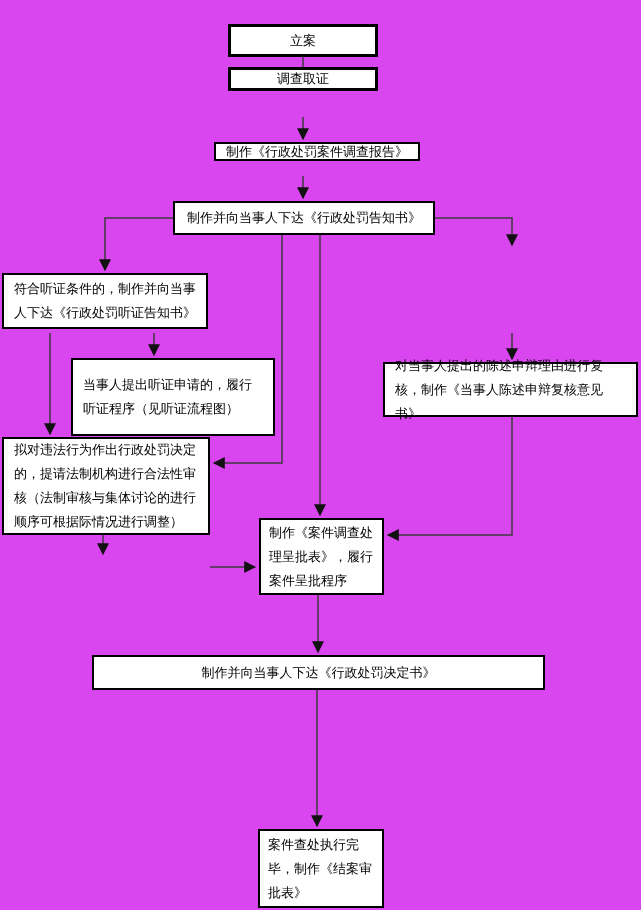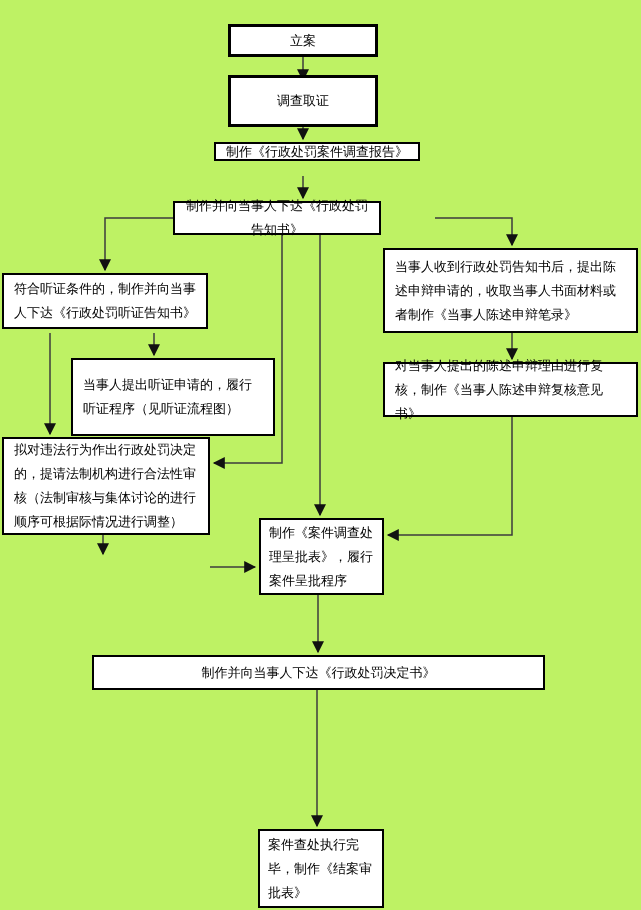--- a/index.html
+++ b/index.html
@@ -1,19 +1,19 @@
 <!DOCTYPE html>
 <html><head>
 <meta charset="utf-8">
 <style>
   html,body { margin:0; padding:0; background:#ffffff; }
   .stage {
     position:relative;
     width:641px; height:910px;
-    background:#bef264;
+    background:#d946ef;
     font-family:"DejaVu Sans", sans-serif;
     color:#000000;
     overflow:hidden;
   }
   svg.connectors {
     position:absolute; left:0; top:0; z-index:1;
   }
   .node {
     position:absolute;
     box-sizing:border-box;
@@ -59,39 +59,36 @@
       <path d="M210 567 H255" marker-end="url(#arw)"></path>
       <path d="M318 595 V652" marker-end="url(#arw)"></path>
       <path d="M317 690 V826" marker-end="url(#arw)"></path>
     </g>
   </svg>
 
   <div class="node center" style="left:228px;top:24px;width:150px;height:33px;border-width:3px">
     <span>立案</span>
   </div>
 
-  <div class="node center" style="left:228px;top:75px;width:150px;height:52px;border-width:3px">
+  <div class="node center" style="left:228px;top:67px;width:150px;height:24px;border-width:3px">
     <span>调查取证</span>
   </div>
 
   <div class="node center" style="left:214px;top:142px;width:206px;height:19px">
     <span>制作《行政处罚案件调查报告》</span>
   </div>
 
-  <div class="node center" style="left:173px;top:201px;width:208px;height:34px">
+  <div class="node center" style="left:173px;top:201px;width:262px;height:34px">
     <span>制作并向当事人下达《行政处罚告知书》</span>
   </div>
 
   <div class="node" style="left:2px;top:273px;width:206px;height:56px">
     <span>符合听证条件的，制作并向当事人下达《行政处罚听证告知书》</span>
   </div>
 
-  <div class="node" style="left:383px;top:248px;width:255px;height:85px">
-    <span>当事人收到行政处罚告知书后，提出陈述申辩申请的，收取当事人书面材料或者制作《当事人陈述申辩笔录》</span>
-  </div>
 
   <div class="node" style="left:71px;top:358px;width:204px;height:78px">
     <span>当事人提出听证申请的，履行听证程序（见听证流程图）</span>
   </div>
 
   <div class="node" style="left:383px;top:362px;width:255px;height:55px">
     <span>对当事人提出的陈述申辩理由进行复核，制作《当事人陈述申辩复核意见书》</span>
   </div>
 
   <div class="node" style="left:2px;top:437px;width:208px;height:98px">

